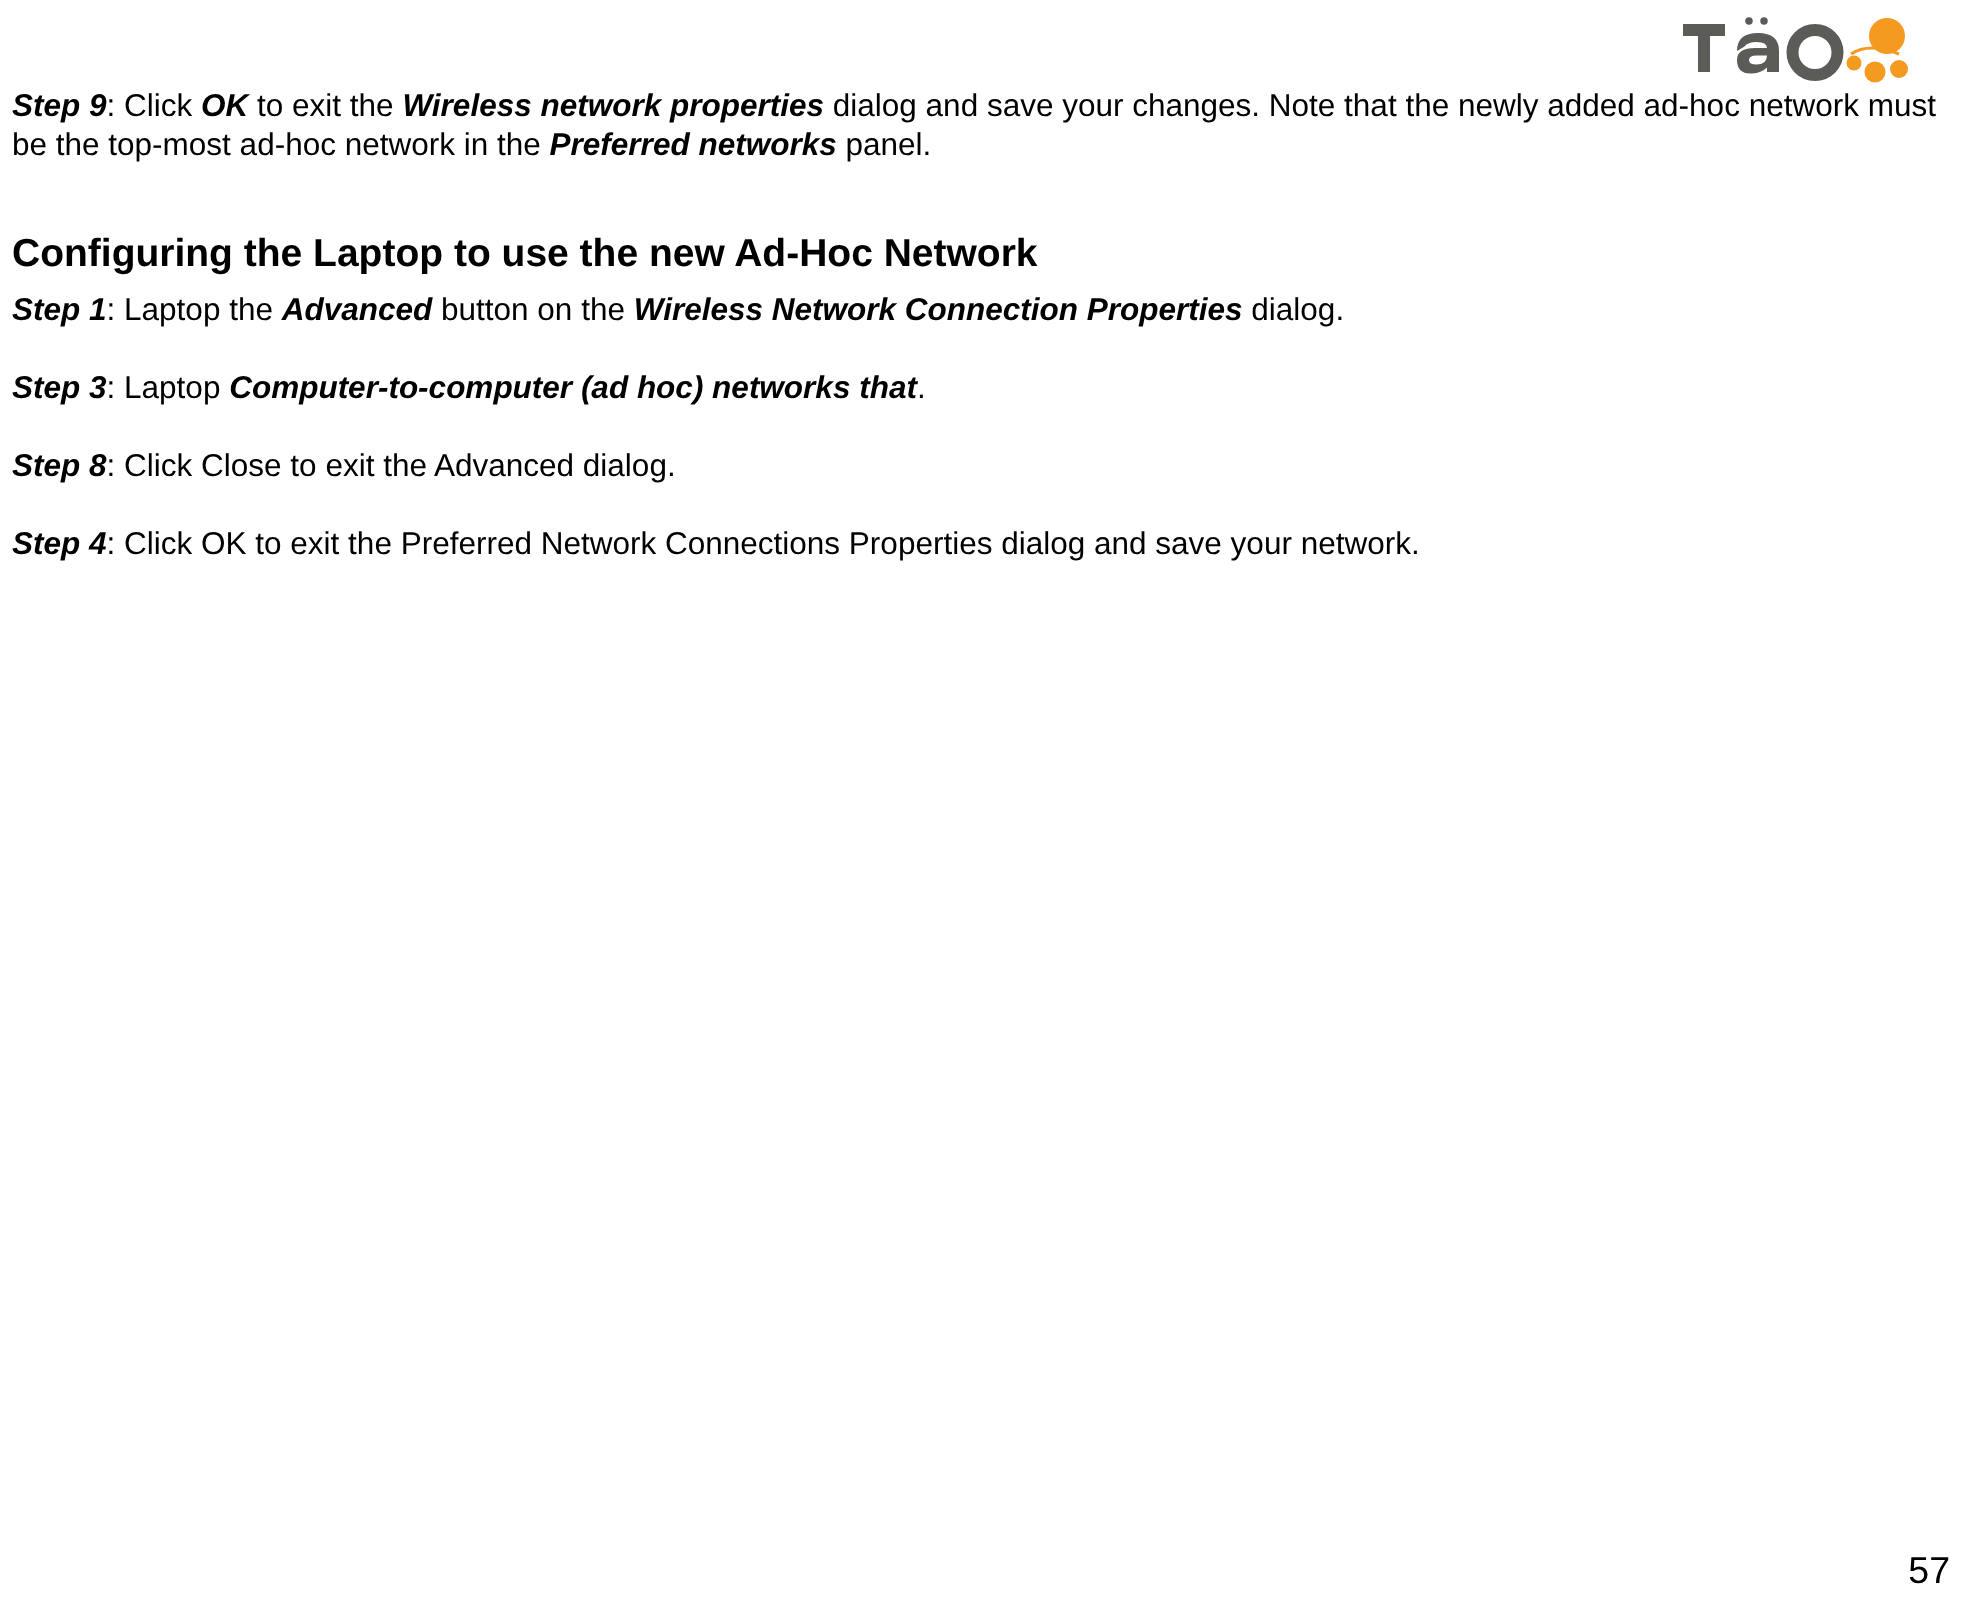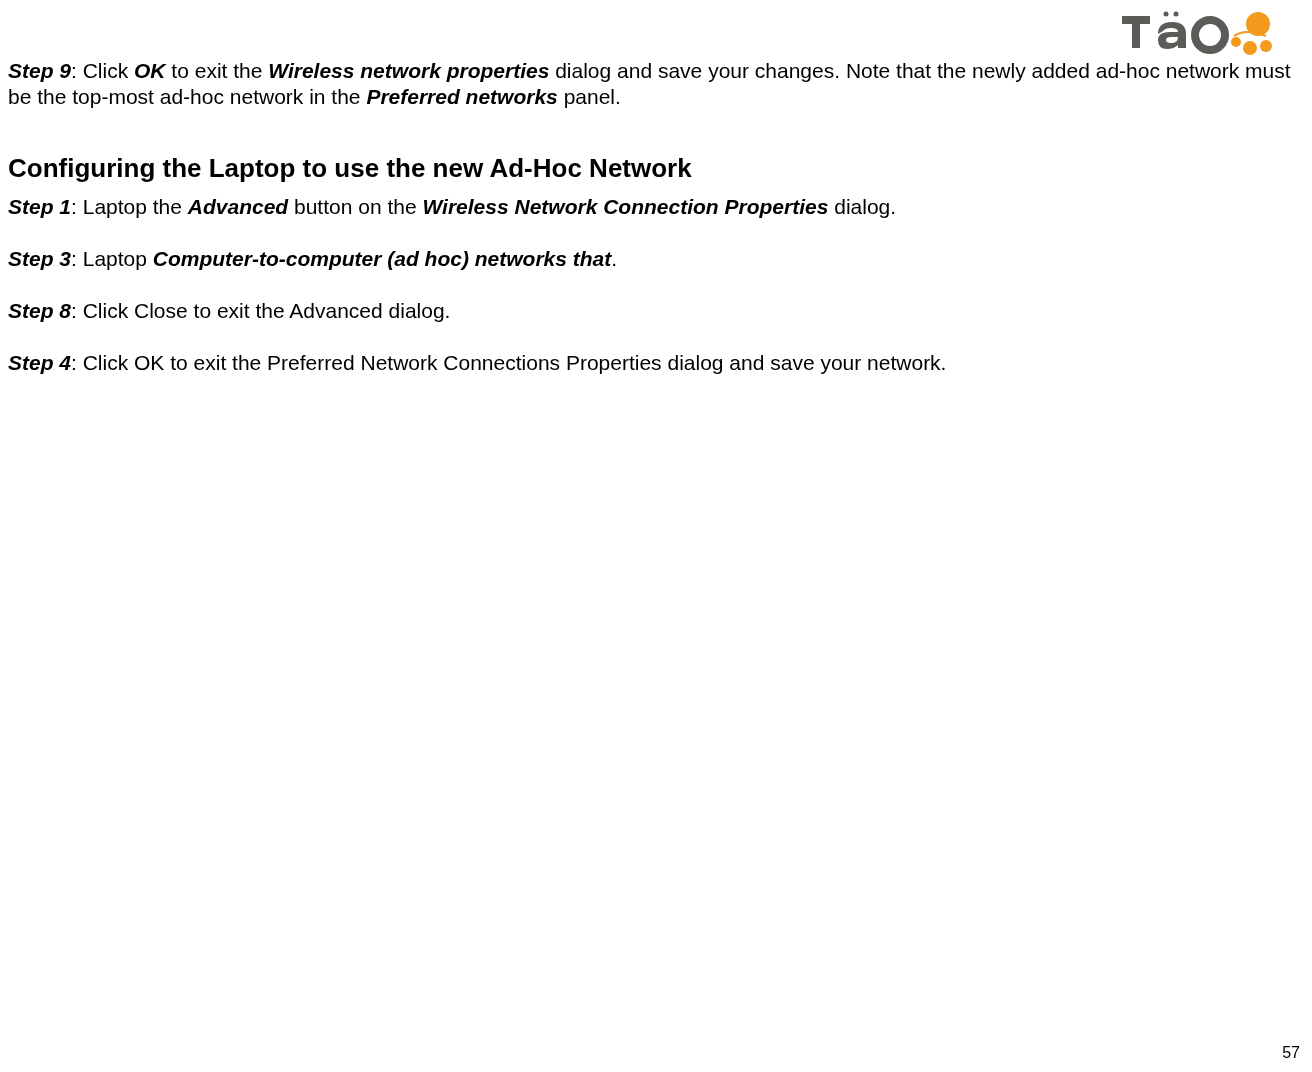--- a/index.html
+++ b/index.html
@@ -42,21 +42,21 @@
     .section-title {
       font-size: 26px;
       font-weight: bold;
       margin-top: 42px;
       margin-bottom: 10px;
     }
     .page-number {
       position: absolute;
       bottom: 10px;
       right: 12px;
-      font-size: 16px;
+      font-size: 25px;
     }
   </style>
 </head>
 <body>
 
 <div class="logo">
   <svg width="168" height="50" viewBox="0 0 168 50">
 
     <path d="M 6 10 L 34 10 L 34 18 L 24 18 L 24 42 L 16 42 L 16 18 L 6 18 Z" fill="#5b5b58"></path>
 

